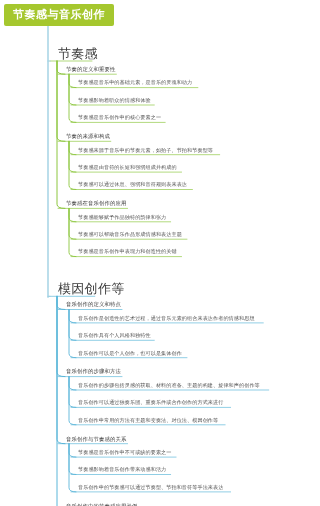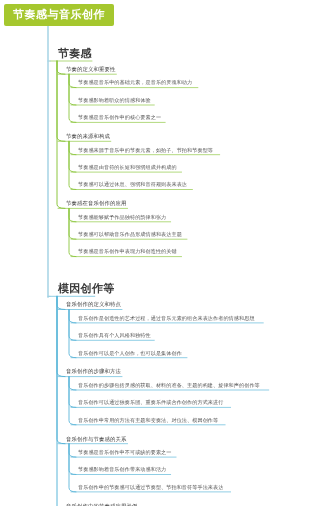--- a/index.html
+++ b/index.html
@@ -26,22 +26,22 @@
     line-height:13px;
     text-align:center;
   }
 
   
   #wires{position:absolute;left:0;top:0;width:300px;height:506px;pointer-events:none;}
 
   
   .topic{
     position:absolute;
-    font-size:11px;
-    font-weight:bold;
+    font-size:13px;
+    font-weight:normal;
     color:#3b3b3b;
     white-space:nowrap;
     line-height:11px;
     letter-spacing:.3px;
   }
 
   
   .sub{
     position:absolute;
     font-size:5.4px;

